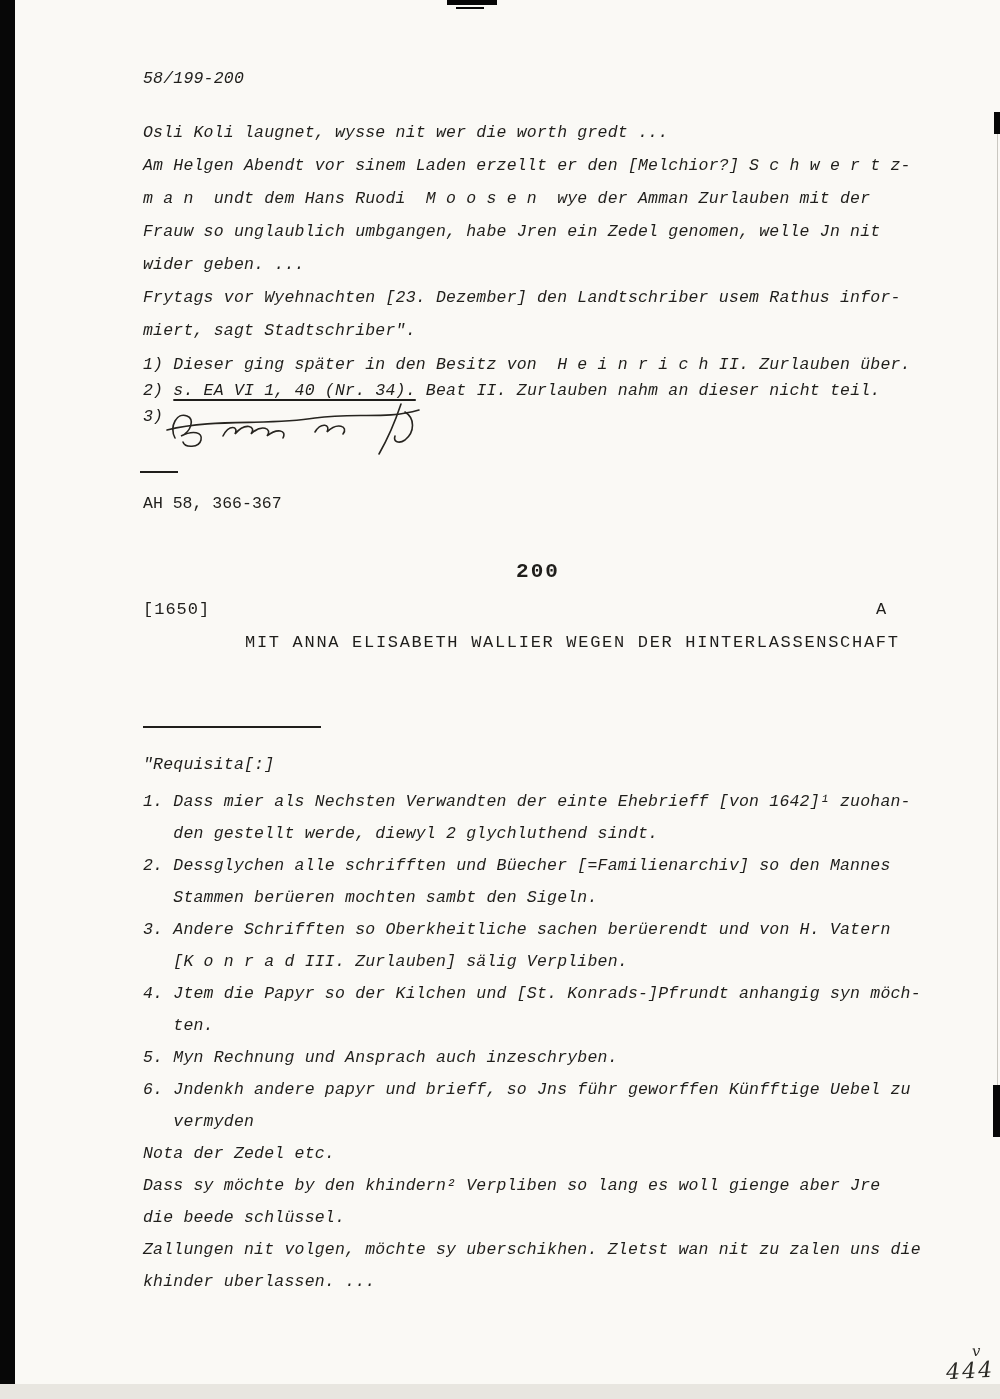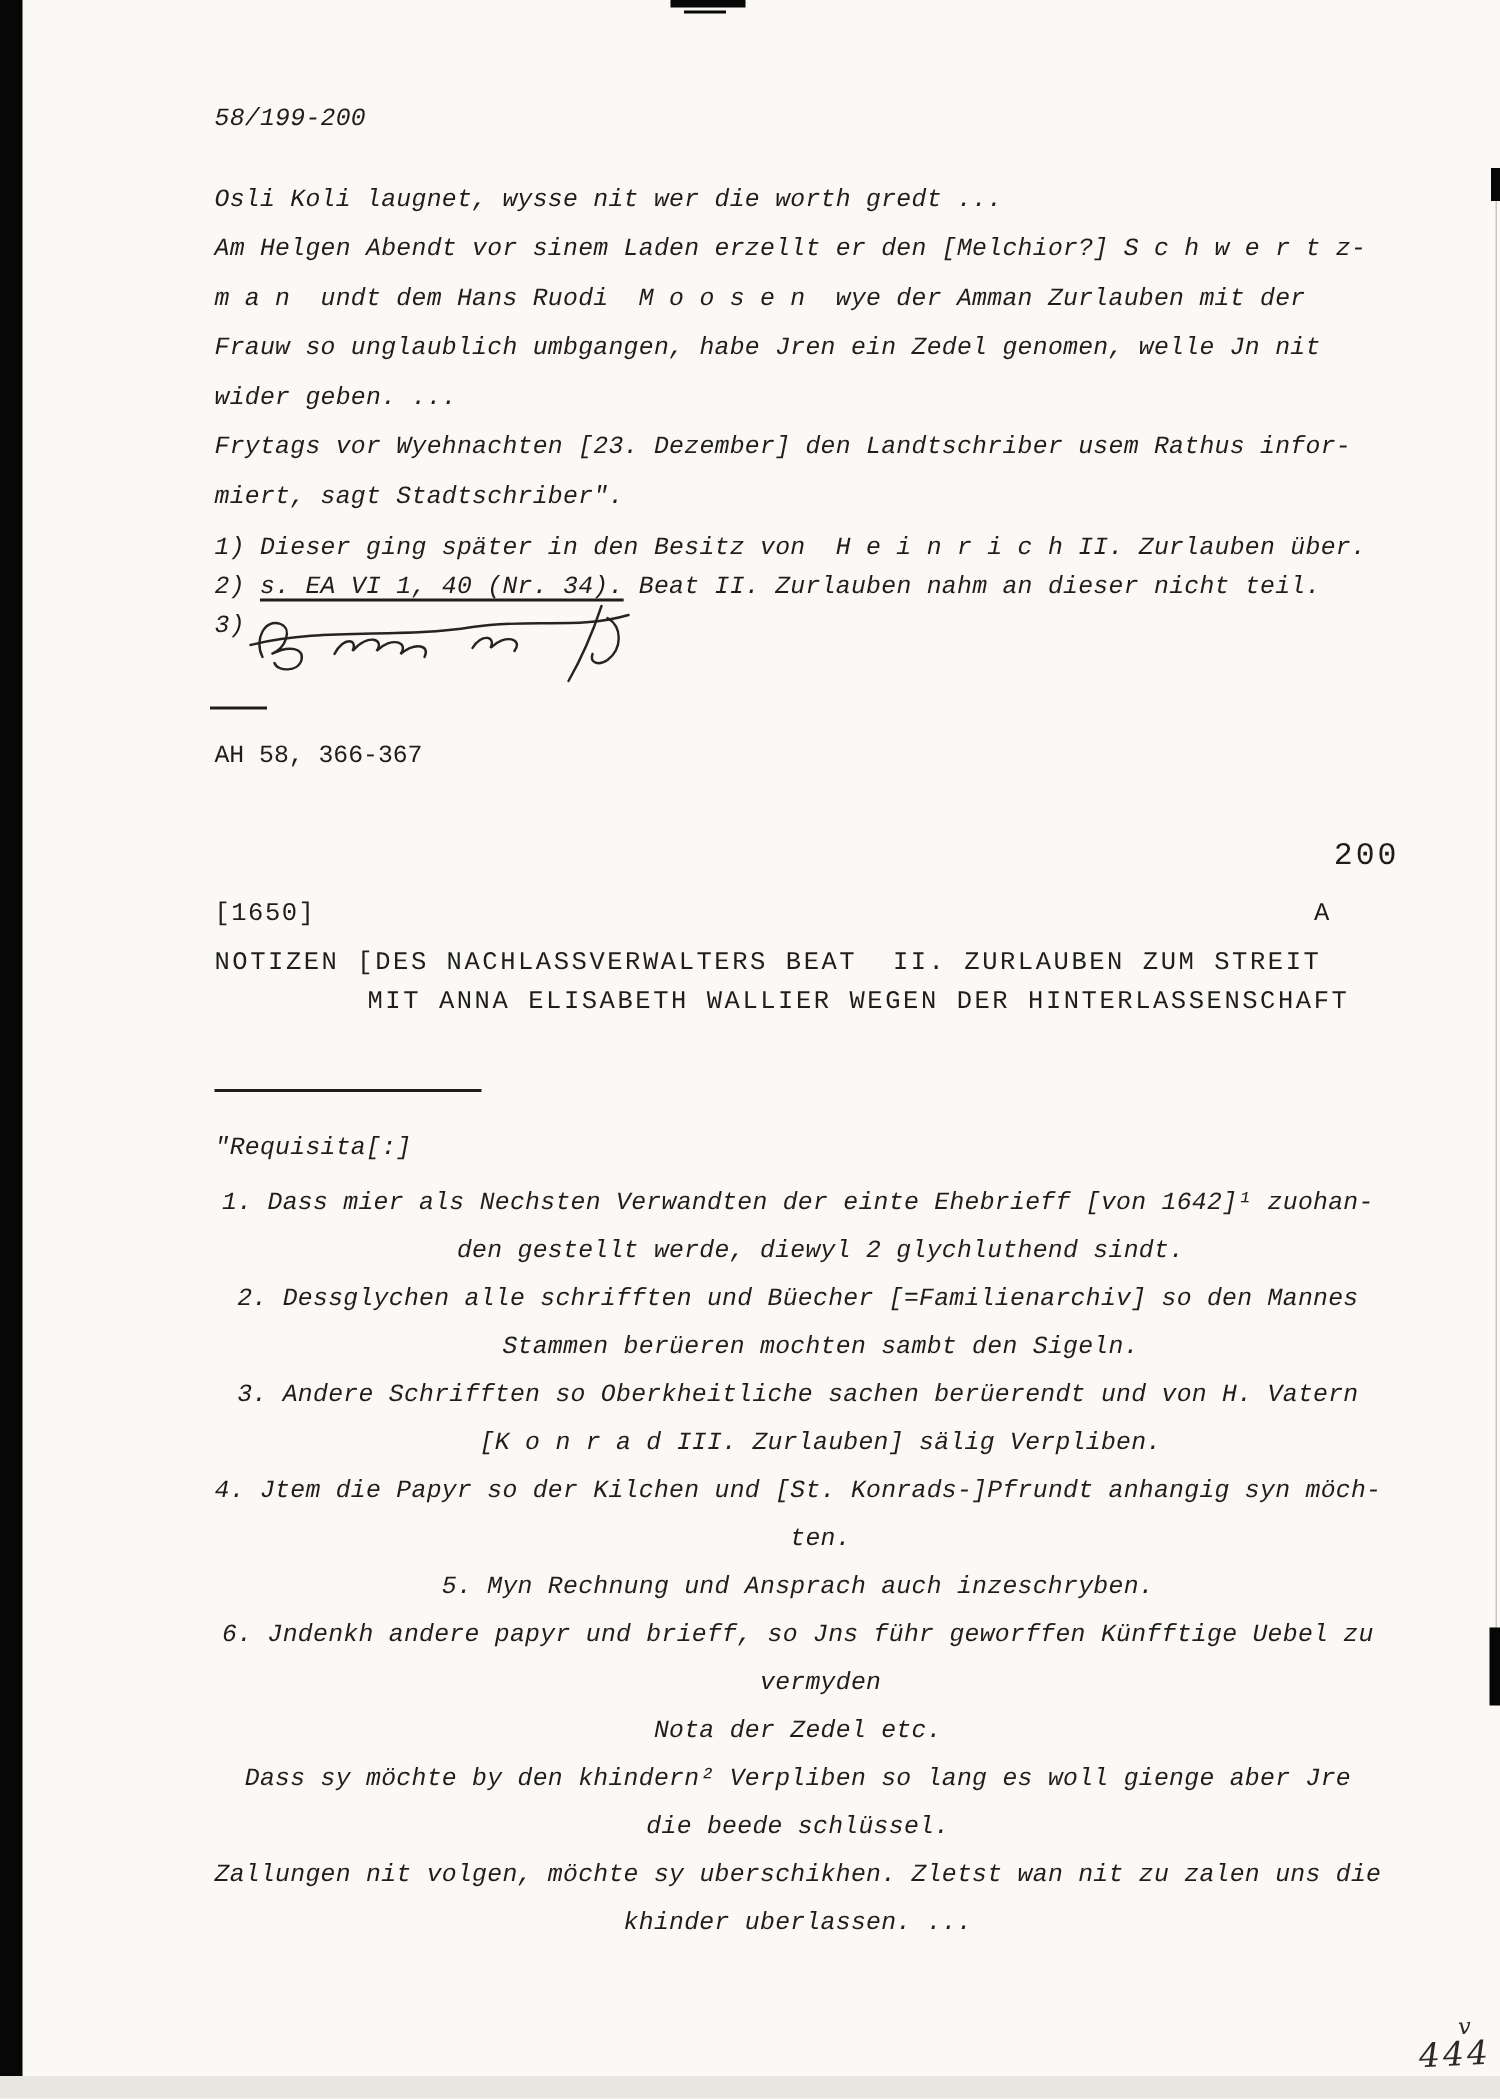--- a/index.html
+++ b/index.html
@@ -67,35 +67,34 @@
     <path d="M58 38 C64 26, 74 28, 70 36 C80 24, 92 28, 86 36 C96 26, 108 30, 102 38 C112 30, 122 32, 118 40"></path>
     <path d="M150 34 C156 24, 166 26, 162 34 C172 24, 184 28, 178 36"></path>
     <path d="M236 6 C230 24, 222 42, 214 56"></path>
     <path d="M240 14 C250 20, 250 34, 240 42 C234 46, 228 44, 230 38"></path>
   </svg>
 
   <div class="abs rule" style="left:140px; top:471px; width:38px; height:2px;"></div>
 
   <div class="abs pre" style="left:143px; top:494px; font-size:16.5px; line-height:20px;">AH 58, 366-367</div>
 
-  <div class="abs" style="left:143px; top:560px; width:790px; text-align:right; font-size:21px; font-weight:normal; letter-spacing:2px;">200</div>
+  <div class="abs" style="left:143px; top:560px; width:790px; text-align:center; font-size:21px; font-weight:bold; letter-spacing:2px;">200</div>
 
   <div class="abs pre" style="left:143px; top:600px; font-size:17px; letter-spacing:1px;">[1650]</div>
   <div class="abs" style="left:876px; top:600px; font-size:17px;">A</div>
 
   <div class="abs" style="left:143px; top:630px;">
-    <div class="pre title-line">NOTIZEN [DES NACHLASSVERWALTERS BEAT  II. ZURLAUBEN ZUM STREIT</div>
     <div class="pre title-line" style="padding-left:102px;">MIT ANNA ELISABETH WALLIER WEGEN DER HINTERLASSENSCHAFT</div>
   </div>
 
   <div class="abs rule" style="left:143px; top:726px; width:178px; height:2px;"></div>
 
   <div class="abs it pre body-line" style="left:143px; top:748px;">"Requisita[:]</div>
 
-  <div class="abs" style="left:143px; top:786px;text-align:center;">
+  <div class="abs" style="left:143px; top:786px;">
     <div class="it pre list-line">1. Dass mier als Nechsten Verwandten der einte Ehebrieff [von 1642]¹ zuohan-</div>
     <div class="it pre list-line">   den gestellt werde, diewyl 2 glychluthend sindt.</div>
     <div class="it pre list-line">2. Dessglychen alle schrifften und Büecher [=Familienarchiv] so den Mannes</div>
     <div class="it pre list-line">   Stammen berüeren mochten sambt den Sigeln.</div>
     <div class="it pre list-line">3. Andere Schrifften so Oberkheitliche sachen berüerendt und von H. Vatern</div>
     <div class="it pre list-line">   [K o n r a d III. Zurlauben] sälig Verpliben.</div>
     <div class="it pre list-line">4. Jtem die Papyr so der Kilchen und [St. Konrads-]Pfrundt anhangig syn möch-</div>
     <div class="it pre list-line">   ten.</div>
     <div class="it pre list-line">5. Myn Rechnung und Ansprach auch inzeschryben.</div>
     <div class="it pre list-line">6. Jndenkh andere papyr und brieff, so Jns führ geworffen Künfftige Uebel zu</div>

